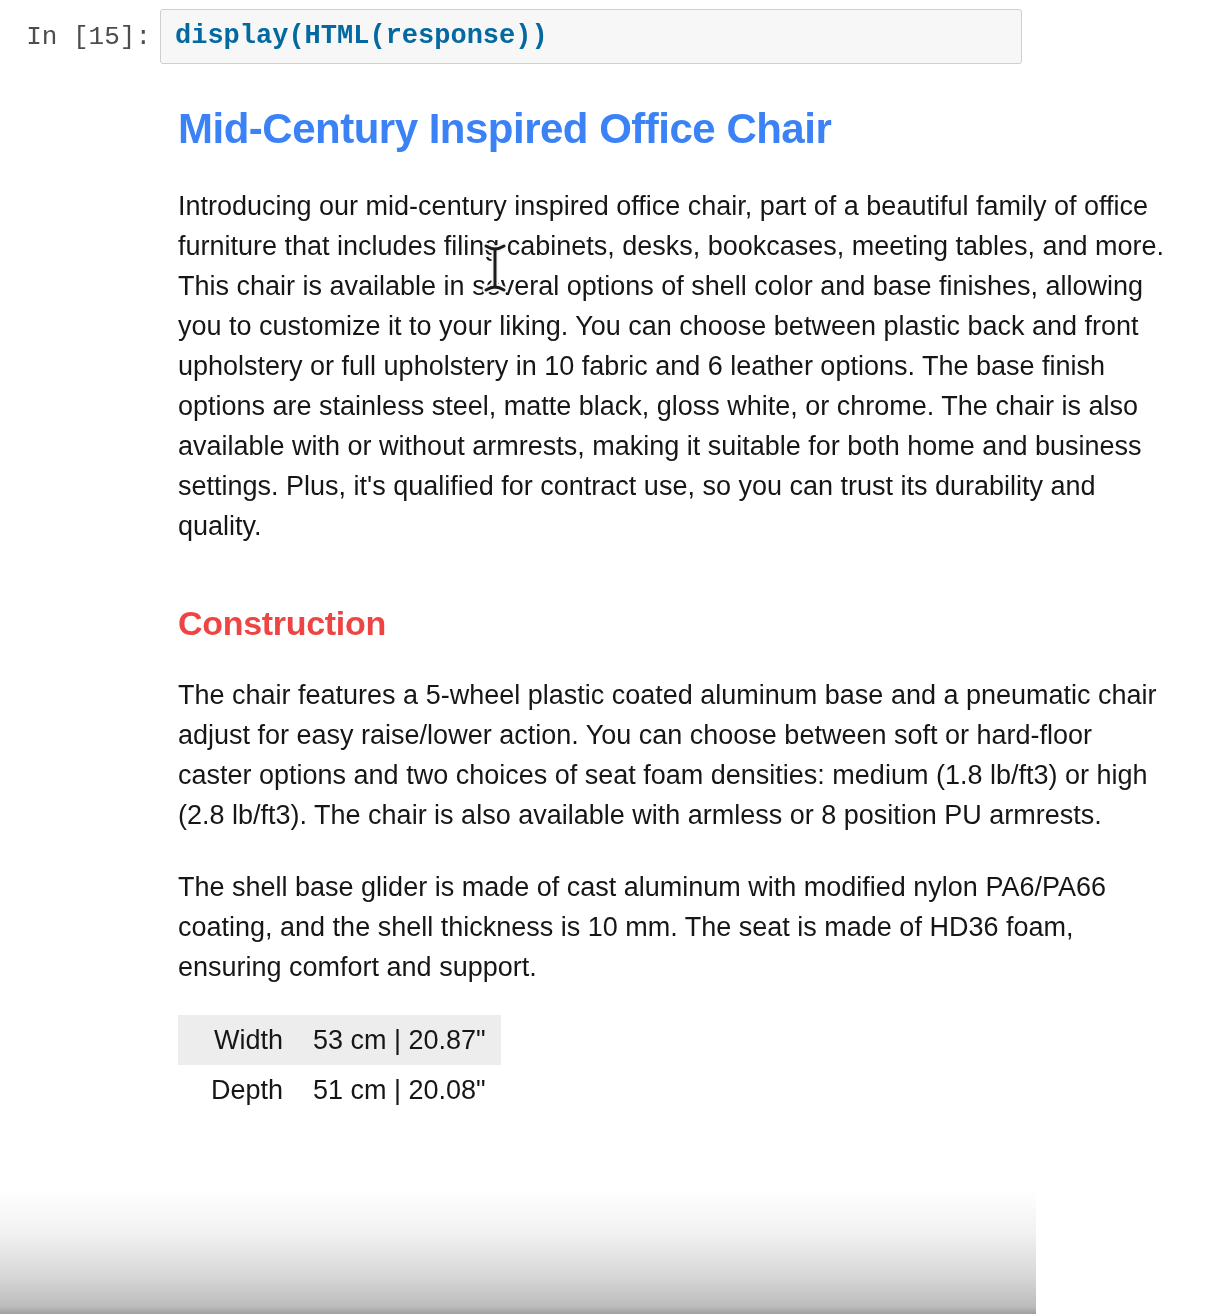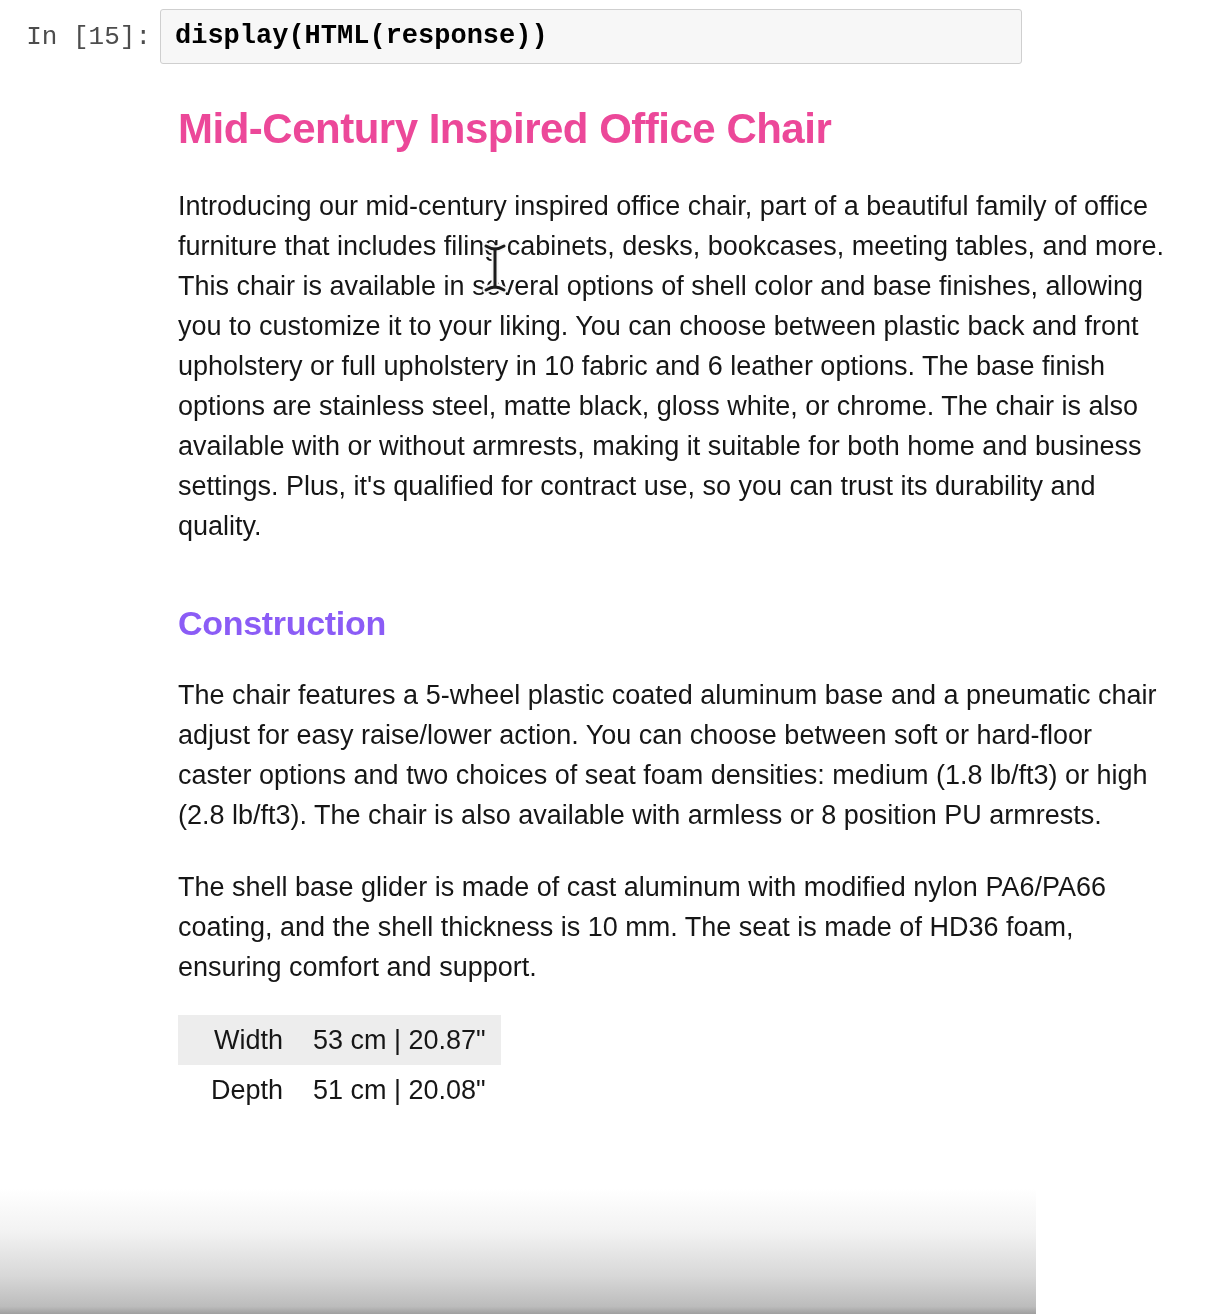--- a/index.html
+++ b/index.html
@@ -35,43 +35,43 @@
     background: #f7f7f7;
     border: 1px solid #cfcfcf;
     border-radius: 3px;
     padding: 11px 14px 12px 14px;
     min-height: 53px;
   }
   .code-box code {
     font-family: "Liberation Mono", monospace;
     font-size: 27px;
     font-weight: bold;
-    color: #000000;
+    color: #0369a1;
     white-space: pre;
   }
 
   
   .output {
     margin-left: 178px;
     width: 992px;
   }
   .output h1 {
     margin-top: 40px;
     font-size: 42px;
     line-height: 50px;
     font-weight: bold;
-    color: #ec4899;
+    color: #3b82f6;
     letter-spacing: -0.5px;
   }
   .output h2 {
     margin-top: 57px;
     font-size: 34px;
     line-height: 40px;
     font-weight: bold;
-    color: #8b5cf6;
+    color: #ef4444;
     letter-spacing: -0.3px;
   }
   .output p {
     margin-top: 32px;
     font-size: 27px;
     line-height: 40px;
     color: #161616;
   }
 
   

